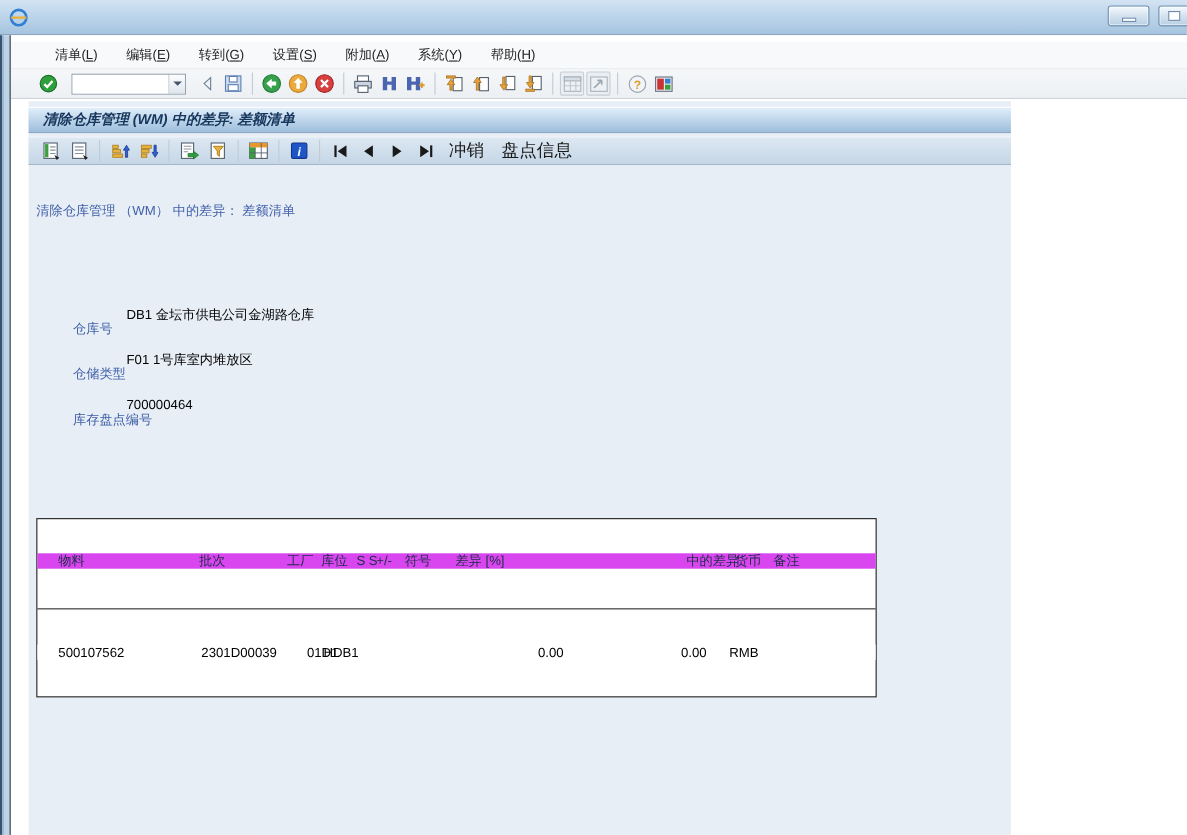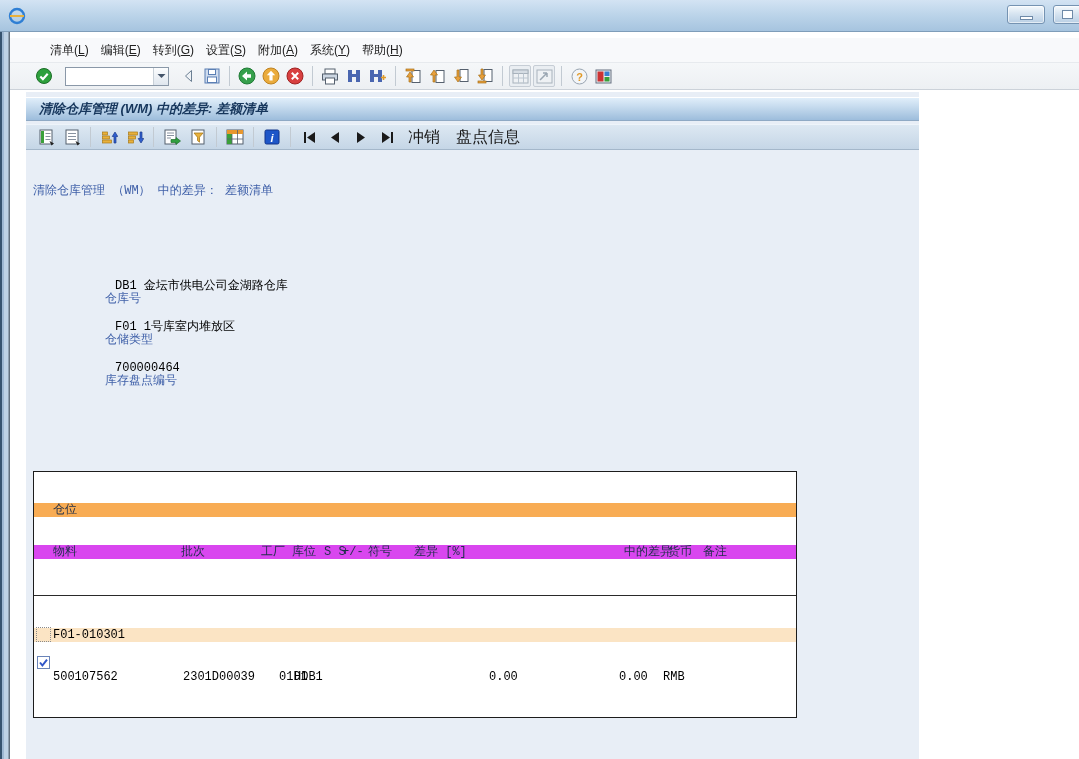--- a/index.html
+++ b/index.html
@@ -17,21 +17,21 @@
   .winbtn.min{right:34px;width:38px}
   .winbtn.max{right:-12px;width:38px}
   .glyph-min{position:absolute;left:12px;top:10px;width:13px;height:4px;background:#fdfeff;border:1px solid #6e8aa8}
   .glyph-max{position:absolute;left:8px;top:4px;width:11px;height:9px;background:#fdfeff;border:1px solid #6e8aa8}
 
   .frame-left{position:absolute;left:0;top:32px;width:10px;height:727px;
     background:linear-gradient(90deg,#36536f 0 2px,#9db7d2 2px 4px,#bed2e5 4px 8px,#62707e 9px 10px)}
   .page{position:absolute;left:10px;top:32px;width:1069px;height:727px;background:#fff}
 
   
-  .menubar{height:24px;margin-top:6px;display:flex;align-items:center;padding-left:34px;
+  .menubar{height:24px;margin-top:6px;display:flex;align-items:center;gap:14px;padding-left:34px;
     background:#f8f9fb;font-size:12px;color:#222}
   .mi{padding:3px 6px;white-space:nowrap}
   .mi .u{text-decoration:underline}
 
   
   .toolbar{height:28px;display:flex;align-items:center;padding-left:22px;
     background:linear-gradient(#f5f7f9,#edf0f3);border-top:1px solid #e7eaee;border-bottom:1px solid #ccd2d9}
   .tbi{min-width:22px;height:22px;display:flex;align-items:center;justify-content:center;margin:0 1px}
   .tbi.dis{border:1px solid #c6cdd5;background:#eaeef2;border-radius:2px}
   .sep{width:1px;height:20px;background:#c2cad2;margin:0 5px}
@@ -44,21 +44,21 @@
   .sap{position:absolute;left:16px;top:60px;width:893px;height:667px;background:#e8eef6}
   .sap-title{height:24px;margin-top:5px;display:flex;align-items:center;padding-left:13px;
     background:linear-gradient(#e0eefa,#c6dbee 40%,#9dbddc);border-top:1px solid #fff;border-bottom:1px solid #8fa9c4;
     font-size:13px;font-weight:bold;font-style:italic;color:#16365c;white-space:nowrap}
   .appbar{height:26px;margin-top:3px;display:flex;align-items:center;padding-left:7px;
     background:linear-gradient(#dde8f2,#c5d6e6);border-top:1px solid #eef4fa;border-bottom:1px solid #a4b7ca}
   .abi{min-width:24px;height:22px;display:flex;align-items:center;justify-content:center;margin:0 1px}
   .txtbtn{font-size:16px;color:#1a1a1a;padding:3px 8px;white-space:nowrap}
 
   
-  .content{padding:6px 16px 0 7px;font-family:Liberation Mono, monospace;font-size:12px;white-space:pre}
+  .content{padding:6px 16px 0 7px;font-family:Liberation Sans, sans-serif;font-size:12px;white-space:pre}
   .rtitle{height:14px;line-height:14px;color:#3e5fa8}
   .fields{margin-top:12px}
   .fline{position:relative;height:13px;line-height:13px}
   .fl{color:#3e5fa8}
   .fv{position:absolute;left:82px;top:0;color:#000}
 
   .lv{position:relative;margin-top:26px;width:764px;border:1px solid #1c1c1c;background:#fff;padding:3px 0 5px 0}
   .trow{position:relative;height:14px;font-size:12px;line-height:14px}
   .trow .c{position:absolute;top:0;white-space:pre}
   .h1{background:#f8ac54;color:#1e2e4a}
@@ -331,46 +331,34 @@
           <span class="fl">仓储类型</span>
           <span class="fv">F01 1号库室内堆放区</span>
         </div>
         <div class="fline">
           <span class="fl">库存盘点编号</span>
           <span class="fv">700000464</span>
         </div>
       </div>
 
       <div class="lv">
-        <div class="trow h1">
-          <span class="c" style="left:19px">仓位</span>
-        </div>
         <div class="trow h2">
           <span class="c" style="left:19px">物料</span>
           <span class="c" style="left:147px">批次</span>
           <span class="c" style="left:227px">工厂</span>
           <span class="c" style="left:258px">库位</span>
           <span class="c" style="left:290px">S S</span>
           <span class="c" style="left:308px">+/-</span>
           <span class="c" style="left:334px">符号</span>
           <span class="c" style="left:380px">差异 [%]</span>
           <span class="c" style="left:590px">中的差异</span>
           <span class="c" style="left:634px">货币</span>
           <span class="c" style="left:669px">备注</span>
         </div>
         <div class="sepline"></div>
-        <div class="trow binrow">
-          <span class="cb">
-            <svg width="13" height="13" viewBox="0 0 13 13">
-                <rect x="0.5" y="0.5" width="12" height="12" fill="#fff" stroke="#6a84b8"></rect>
-                <path d="M3 6.5l2.4 3L10 3.6" stroke="#2f55c8" stroke-width="2" fill="none"></path>
-              </svg>
-          </span>
-          <span class="c" style="left:19px">F01-010301</span>
-        </div>
         <div class="trow itemrow">
           <span class="c" style="left:19px">500107562</span>
           <span class="c" style="left:149px">2301D00039</span>
           <span class="c" style="left:245px">01D1</span>
           <span class="c" style="left:260px">HDB1</span>
           <span class="c" style="left:455px">0.00</span>
           <span class="c" style="left:585px">0.00</span>
           <span class="c" style="left:629px">RMB</span>
         </div>
       </div>

